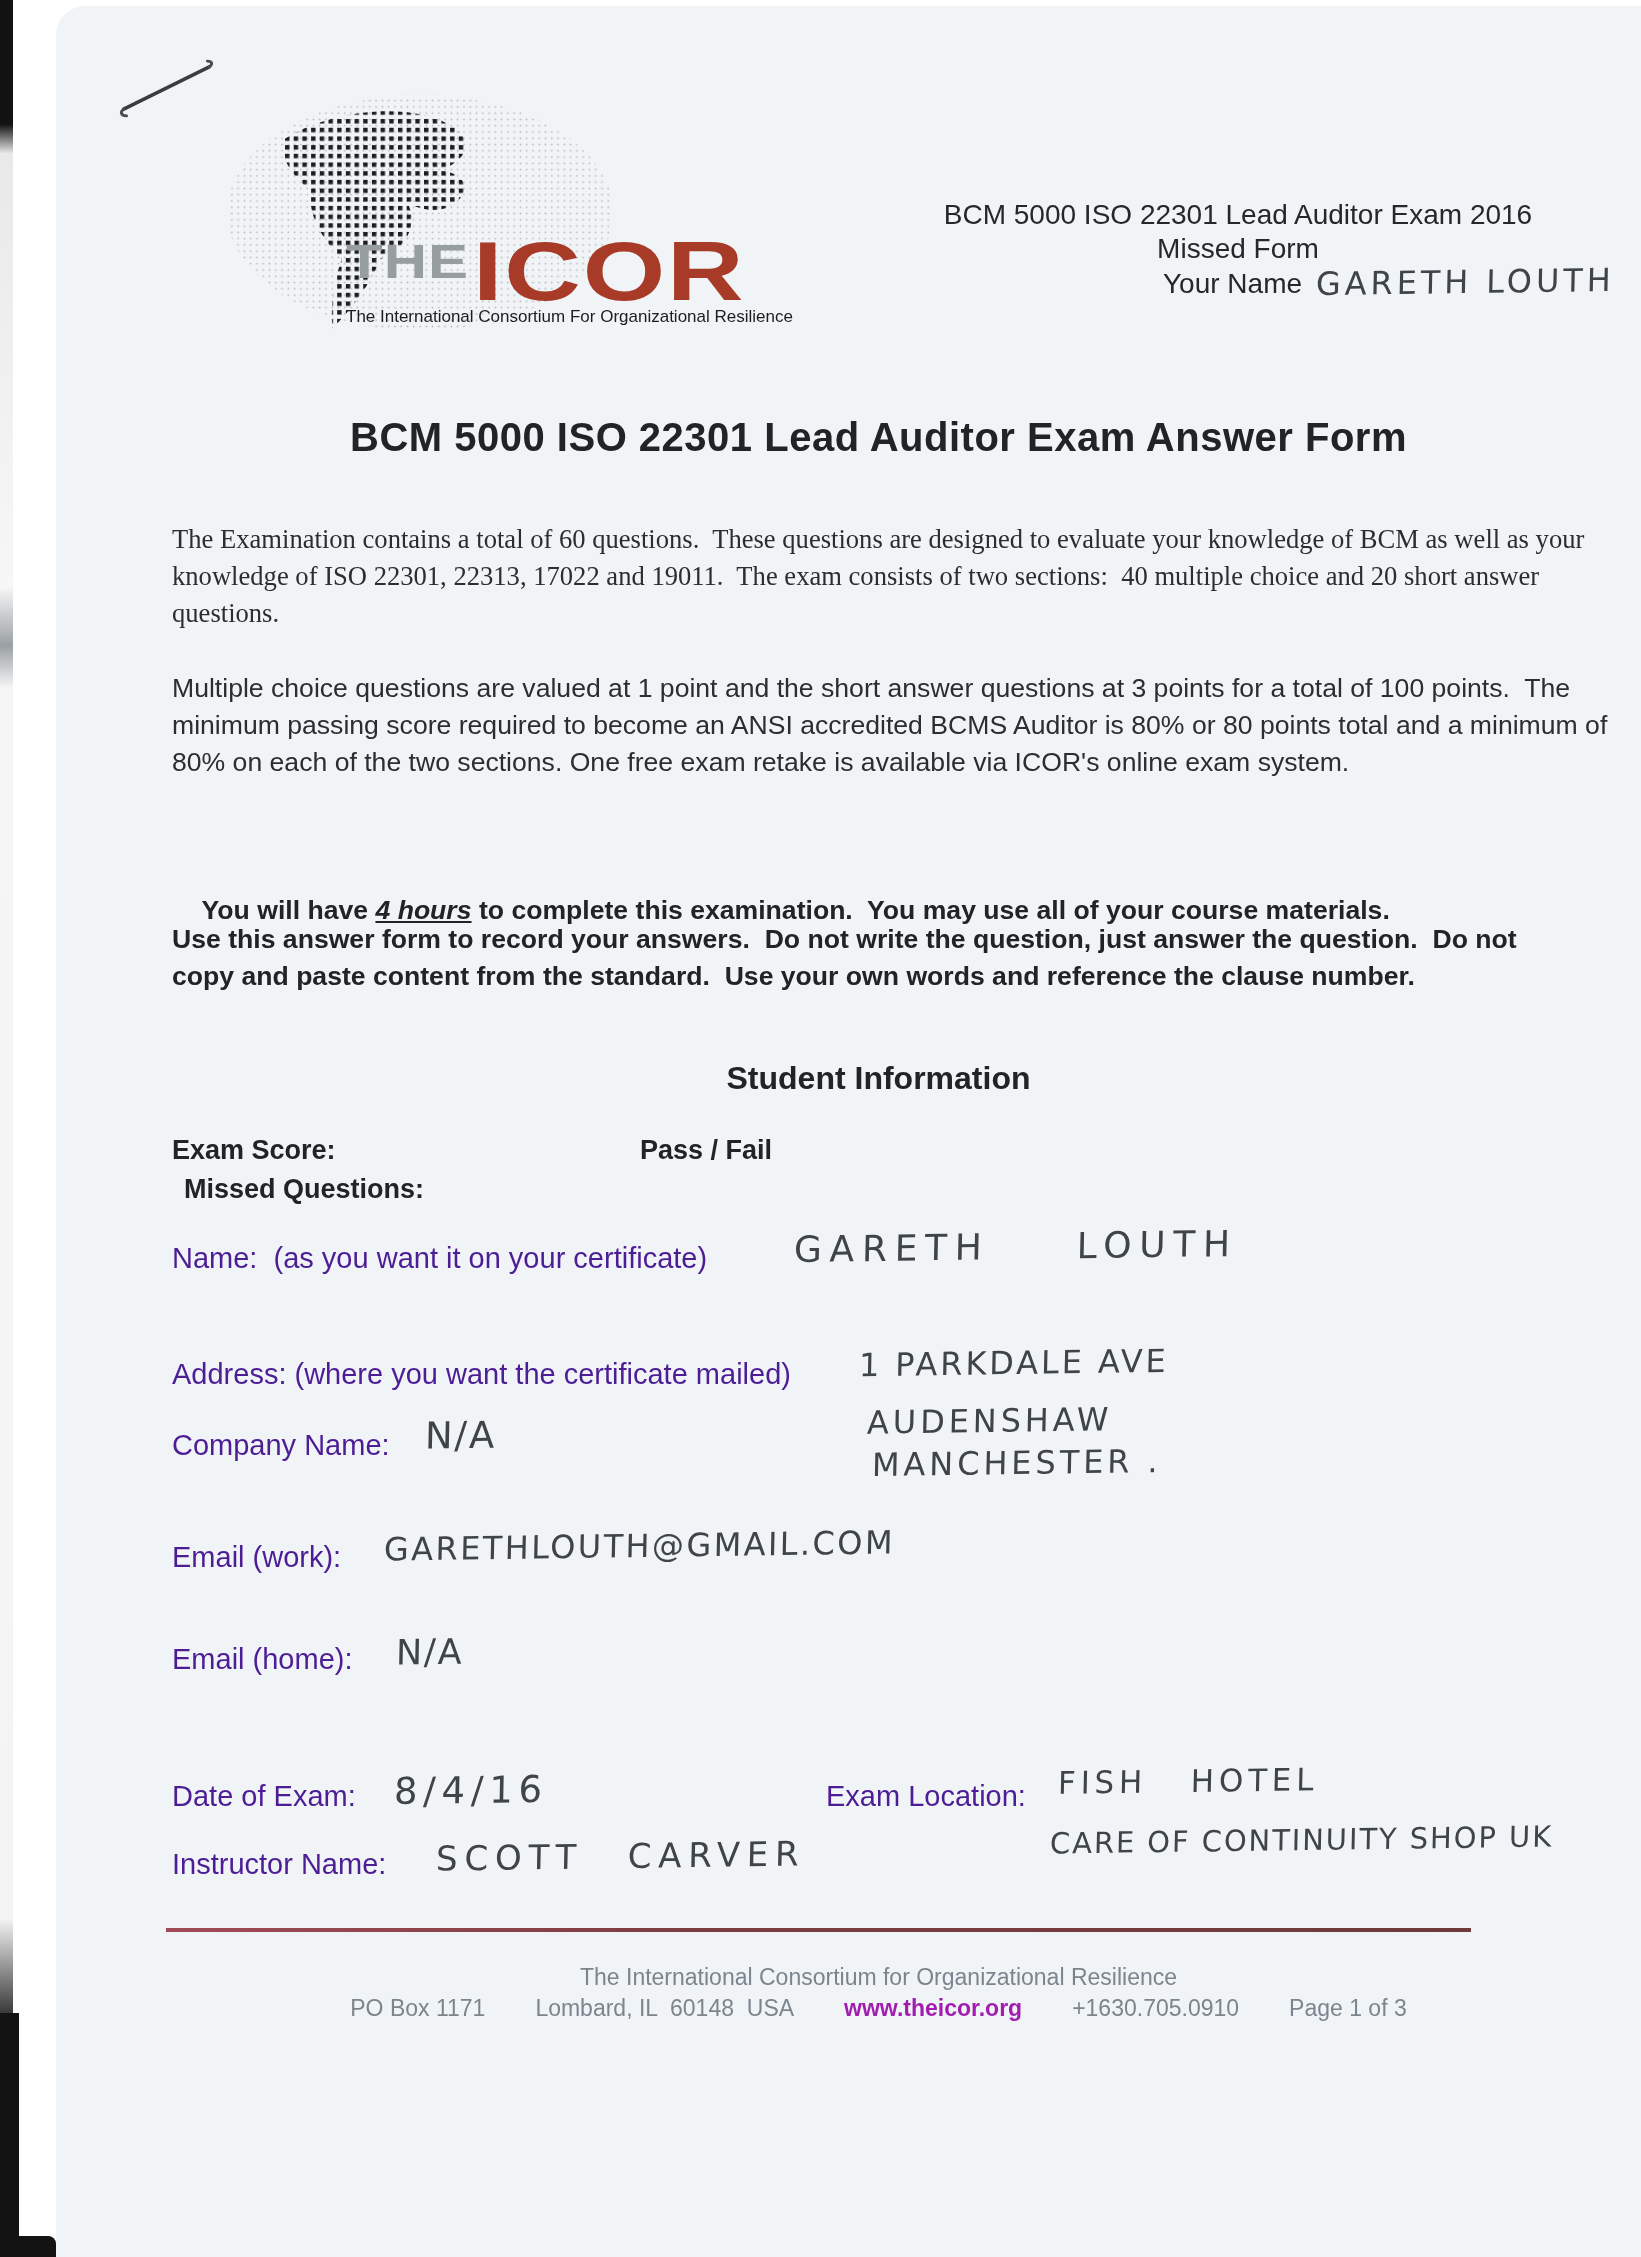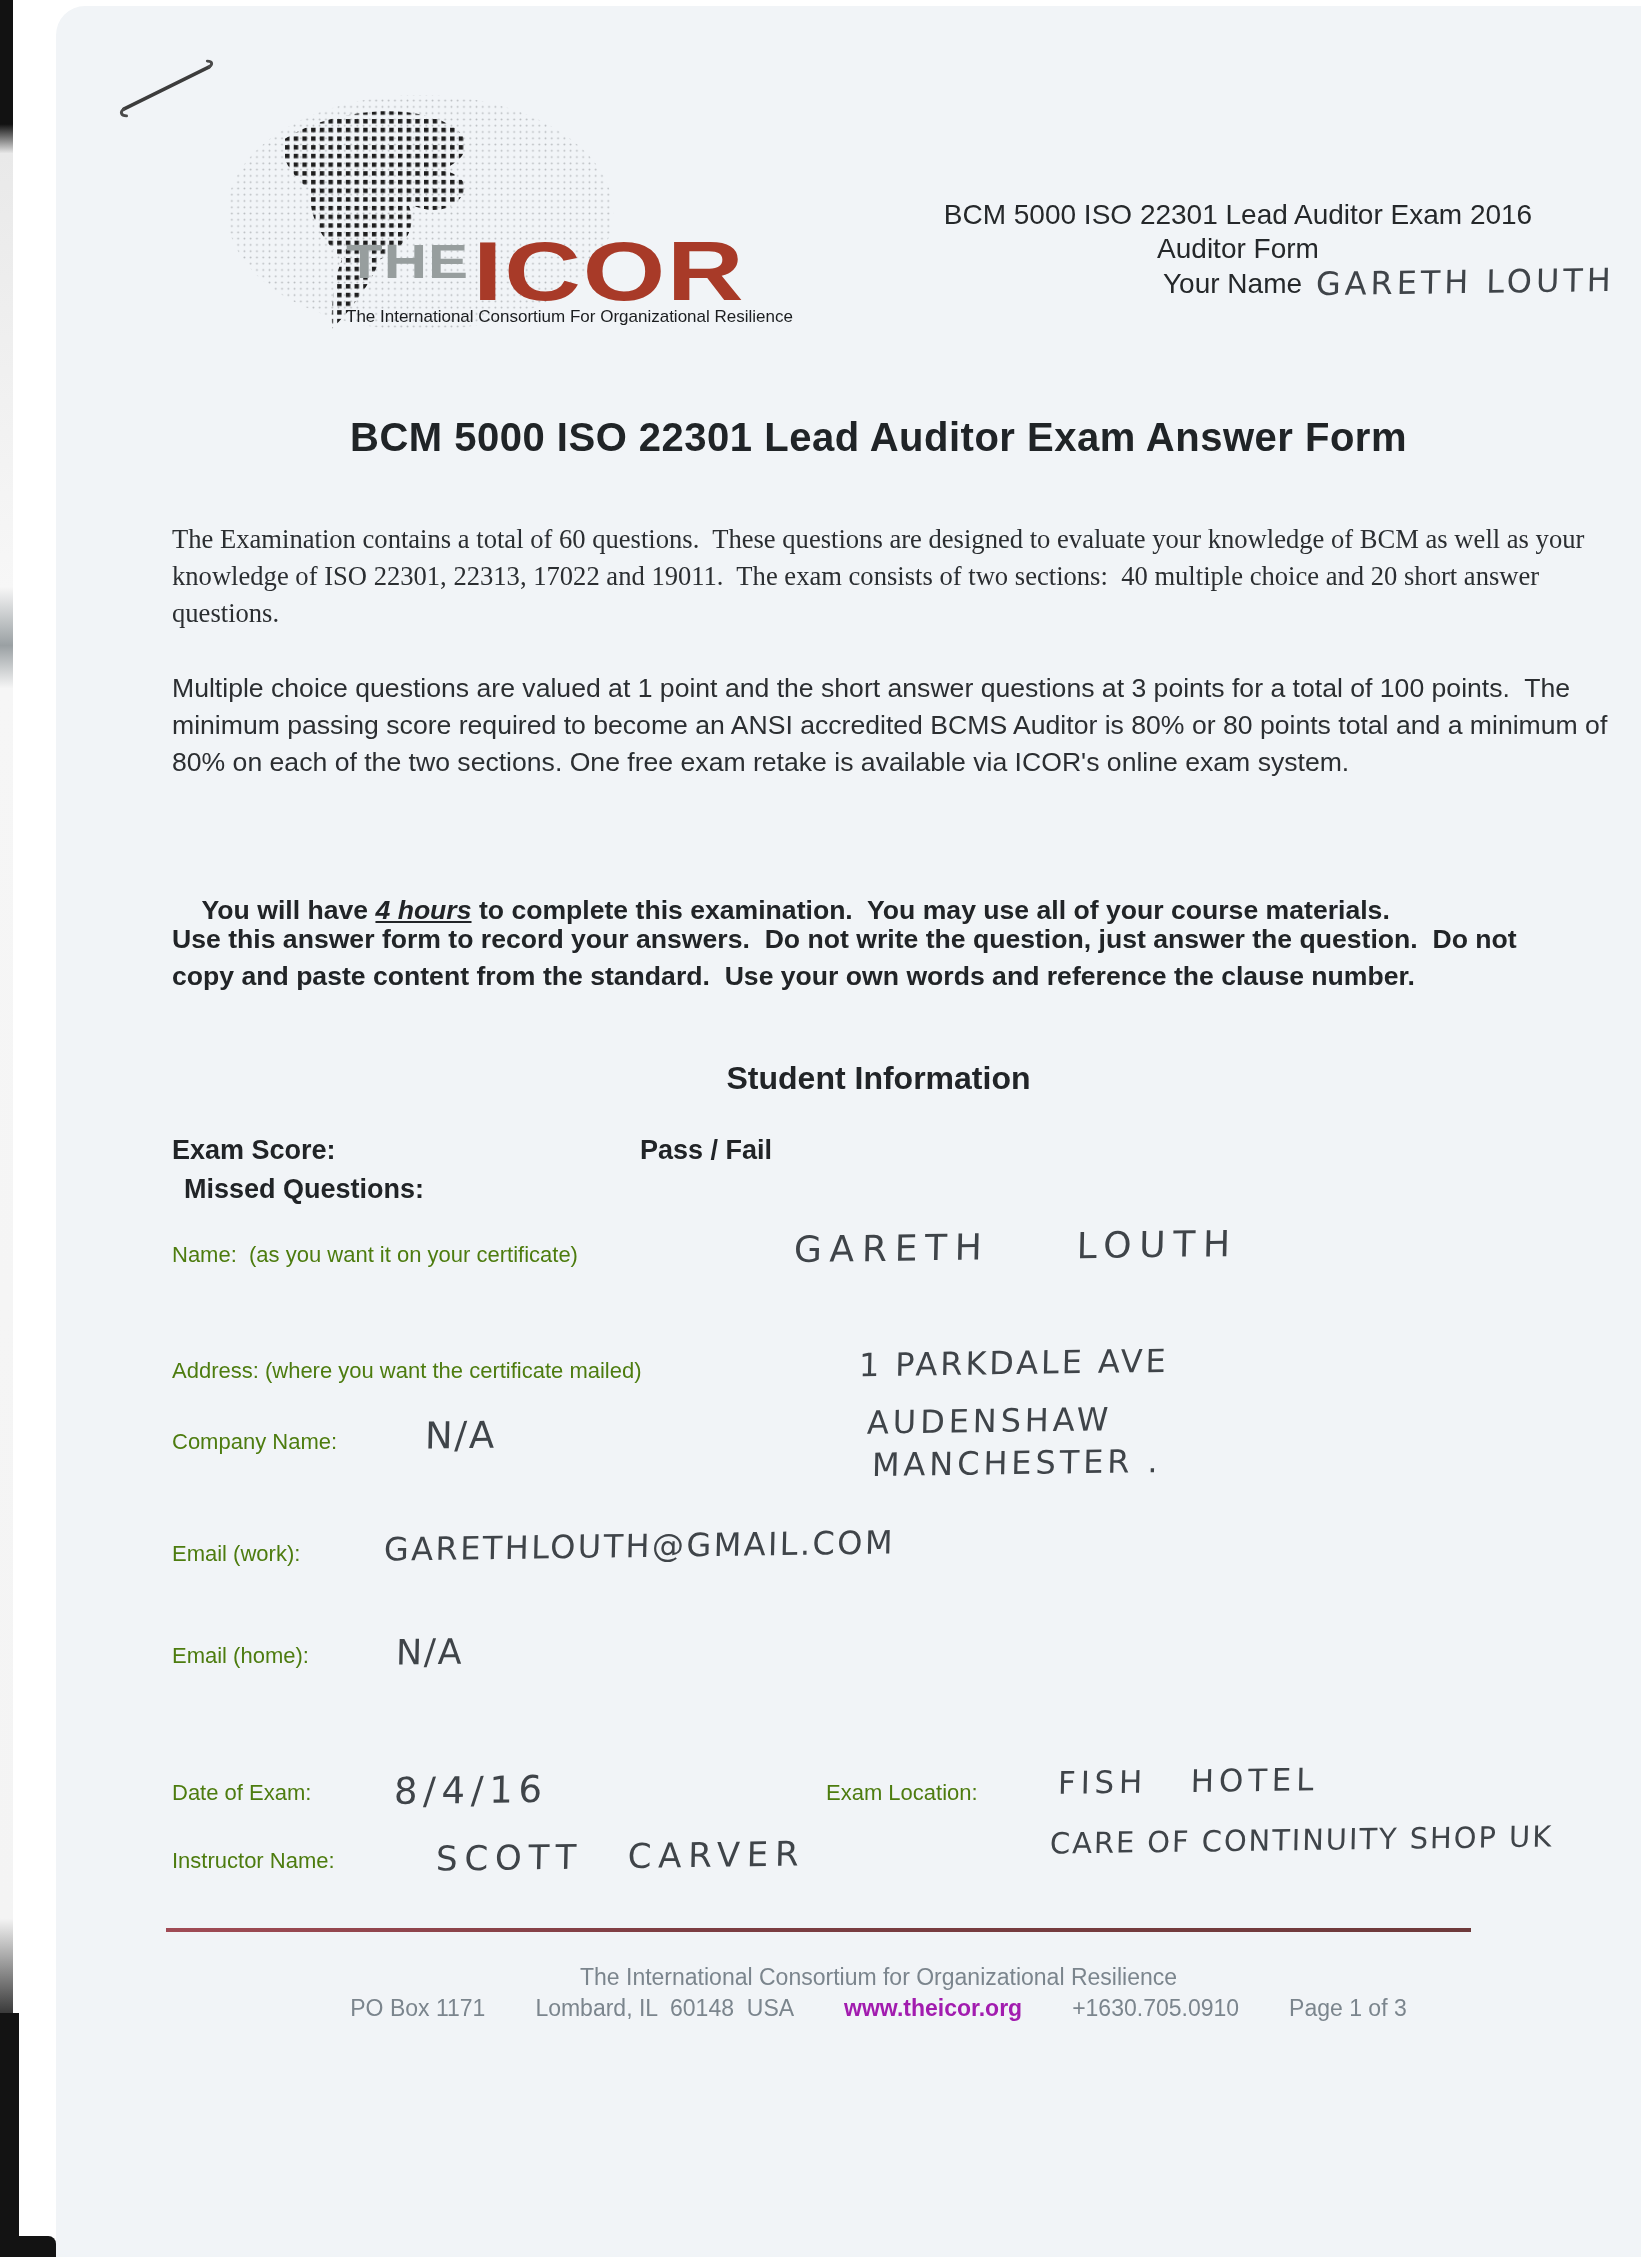--- a/index.html
+++ b/index.html
@@ -12,21 +12,21 @@
   .scan-strip{position:absolute;left:0;top:0;width:12.6px;height:2257px;
         background:linear-gradient(180deg,#121212 0%,#121212 5.5%,#e9e9e9 6.8%,
         #f7f7f7 26%,#9aa0a3 28.6%,#f6f6f6 30.5%,#f4f4f4 85%,#161616 90%,#0d0d0d 100%);}
   .corner-black-1{position:absolute;left:0;top:2013px;width:19.3px;height:244px;background:#131313;}
   .corner-black-2{position:absolute;left:0;top:2236px;width:56px;height:21px;background:#131313;border-top-right-radius:7.7px;}
   
   .staple{position:absolute;left:116px;top:58px;width:100px;height:60px;}
   
   .para{white-space:pre-wrap;font-size:26.6px;line-height:37px;color:#2b2e31;}
   .bold{font-weight:bold;color:#212427;}
-  .label{font-size:22px;color:#4d7c0f;white-space:pre-wrap;}
+  .label{font-size:29px;color:#4c1d95;white-space:pre-wrap;}
   .label-b{font-size:27px;font-weight:bold;color:#212427;}
   .hand{font-family:"DejaVu Sans", cursive;color:#3f4449;white-space:pre;}
   .center{text-align:center;}
   .logo-row{display:flex;align-items:flex-start;}
   .logo-the{font-size:60px;font-weight:800;color:#979e9e;letter-spacing:1px;
             transform:scaleY(0.8);transform-origin:bottom left;}
   .logo-icor{font-size:106px;font-weight:800;color:#a83a28;letter-spacing:1.9px;line-height:0.8;
             transform:scaleY(0.78);transform-origin:bottom left;margin-left:3.9px;}
   .rule{position:absolute;left:166px;top:1928px;width:1305px;height:3.9px;
         background:linear-gradient(90deg,#a04b55,#7c3d42 40%,#6e3a3b);}
@@ -72,21 +72,21 @@
     </svg>
   </div>
 
   <div class="abs logo-row" style="left:346px;top:220px;height:83px;">
     <span class="logo-the">THE</span>
     <span class="logo-icor">ICOR</span>
   </div>
   <div class="abs" style="left:346px;top:307px;width:502px;font-size:17px;color:#1b1d1f;">The International Consortium For Organizational Resilience</div>
 
   <div class="abs center" style="left:883px;top:199px;width:710px;font-size:28px;color:#25282a;">BCM 5000 ISO 22301 Lead Auditor Exam 2016</div>
-  <div class="abs center" style="left:883px;top:233px;width:710px;font-size:28px;color:#25282a;">Auditor Form</div>
+  <div class="abs center" style="left:883px;top:233px;width:710px;font-size:28px;color:#25282a;">Missed Form</div>
   <div class="abs" style="left:1163px;top:263px;display:flex;align-items:baseline;gap:13.5px;">
     <span style="font-size:28px;color:#25282a;">Your Name</span>
     <span class="hand hw-tilt" style="font-size:32px;letter-spacing:3.9px;">GARETH LOUTH</span>
   </div>
 
   <div class="abs center" style="left:169px;top:415px;width:1419px;font-size:40px;font-weight:bold;color:#202427;letter-spacing:0.5px;">BCM 5000 ISO 22301 Lead Auditor Exam Answer Form</div>
 
   <div class="abs para" style="left:172px;top:521px;width:1434px;font-family:Liberation Serif, serif;">The Examination contains a total of 60 questions.  These questions are designed to evaluate your knowledge of BCM as well as your knowledge of ISO 22301, 22313, 17022 and 19011.  The exam consists of two sections:  40 multiple choice and 20 short answer questions.</div>
   <div class="abs para" style="left:172px;top:670px;width:1443px;">Multiple choice questions are valued at 1 point and the short answer questions at 3 points for a total of 100 points.  The minimum passing score required to become an ANSI accredited BCMS Auditor is 80% or 80 points total and a minimum of 80% on each of the two sections. One free exam retake is available via ICOR's online exam system.</div>
 

